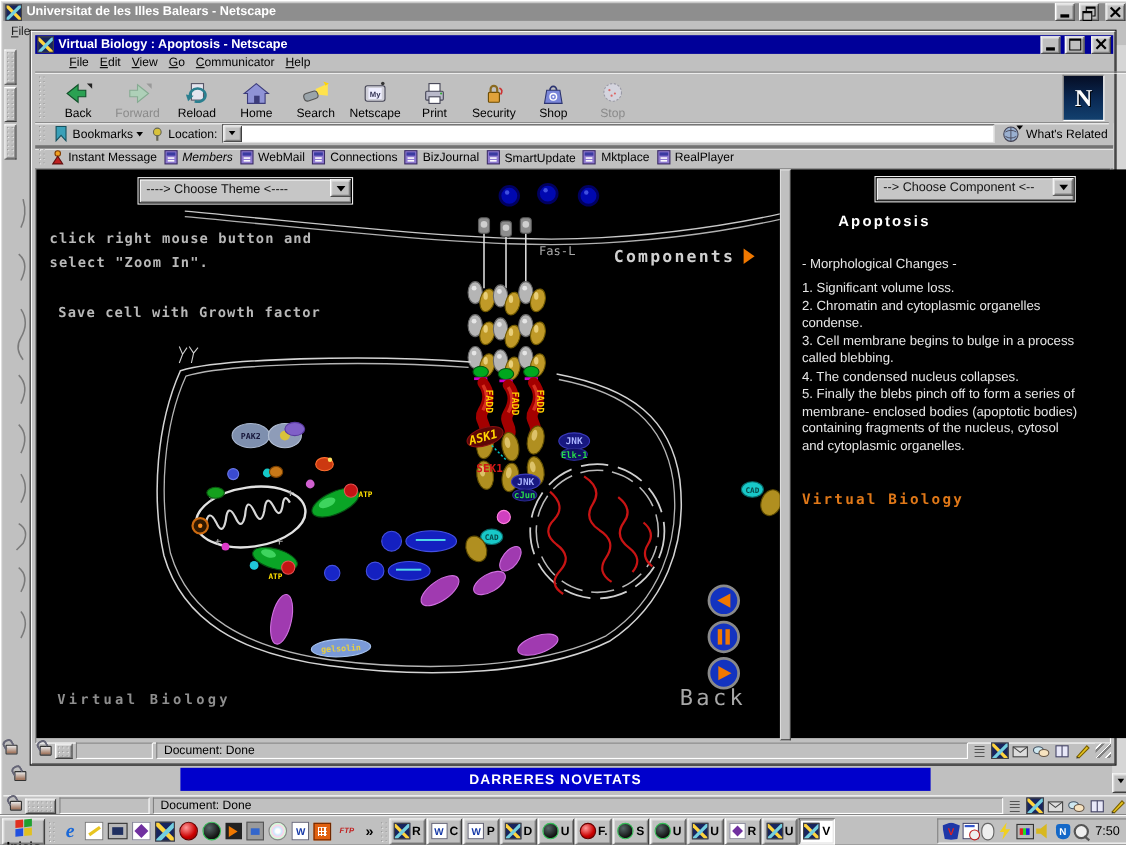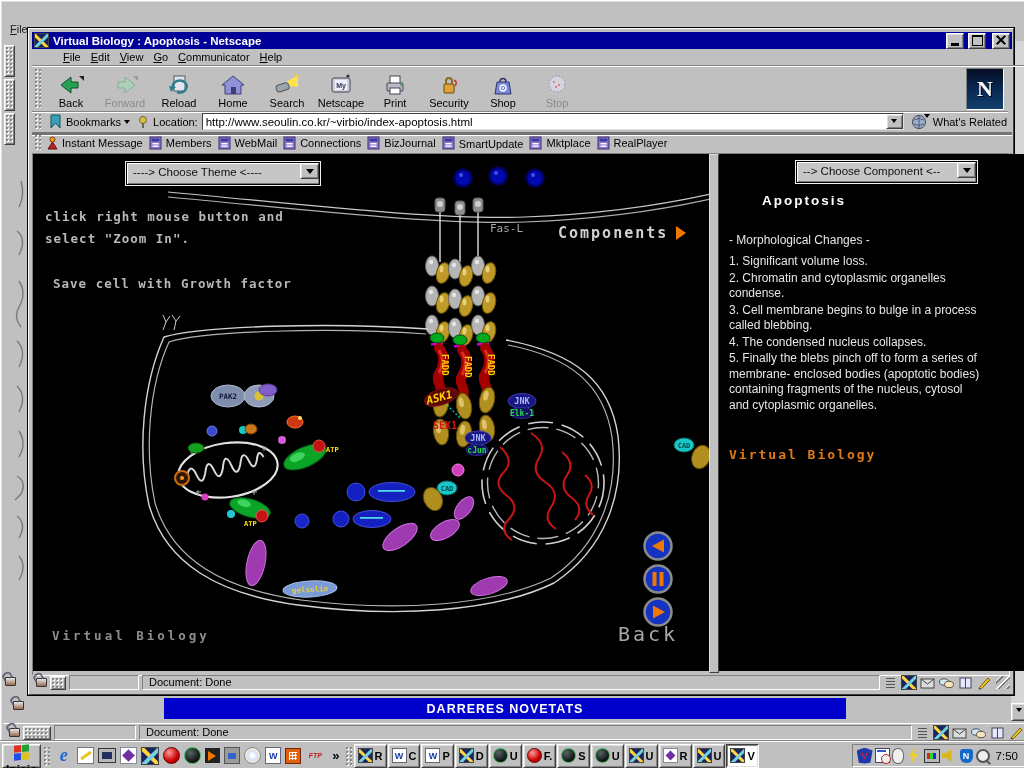--- a/index.html
+++ b/index.html
@@ -60,20 +60,33 @@
   .trayico{width:16px;height:16px;position:relative;flex:none;display:flex;align-items:center;justify-content:center;}
   
   .panel-p{color:#e6e6e6;font-size:12px;line-height:15.5px;margin:0 0 1px 0;}
 </style>
 </head>
 <body>
 
 <div id="screen">
 
   <div class="abs raised" style="left:0;top:0;width:1024px;height:741px;">
+    <div class="abs titlebar" style="left:2px;top:2px;width:1018px;height:16px;background:#8e8e8e;">
+      <span class="nstar" style="width:13px;height:13px;"></span>
+      <span style="flex:1;white-space:nowrap;overflow:hidden;">Universitat de les Illes Balears - Netscape</span>
+      <span class="tbtn raised">
+          <span class="g-min"></span>
+        </span>
+      <span class="tbtn raised">
+          <span class="g-rest"></span>
+        </span>
+      <span class="tbtn raised" style="margin-left:2px;">
+          <span class="g-x"></span>
+        </span>
+    </div>
 
     <span class="menu-item" style="position:absolute;left:4px;top:21px;color:#222;">File</span>
 
     <div class="abs grippy raised" style="left:3px;top:44px;height:30px;width:9px;"></div>
     <div class="abs grippy raised" style="left:3px;top:78px;height:30px;width:9px;"></div>
     <div class="abs grippy raised" style="left:3px;top:112px;height:30px;width:9px;"></div>
 
     <svg class="abs" width="24" height="420" style="left:8px;top:170px;" viewBox="0 0 24 420">
       <g stroke="#7a7a7a" fill="none" stroke-width="1.4">
         <path d="M12,10 q4,14 -2,26"></path>
@@ -251,21 +264,20 @@
           </svg>
         <span>Bookmarks</span>
           <span class="dn sm"></span>
       </span>
       <svg width="12" height="14">
           <circle cx="6" cy="5" r="3.5" fill="#d8c23a" stroke="#665"></circle>
           <line x1="6" y1="8" x2="6" y2="13" stroke="#665" stroke-width="2"></line>
         </svg>
       <span>Location:</span>
       <span class="field" style="flex:1;height:15px;display:flex;align-items:stretch;">
-        <input style="flex: 1 1 0%; border: none; outline: none; font-family: &quot;Liberation Sans&quot;, sans-serif; font-size: 11.5px; padding: 0px 3px; background: rgb(255, 255, 255);" value="http://www.seoulin.co.kr/~virbio/index-apoptosis.html">
         <span class="raised" style="width:15px;display:flex;justify-content:center;">
             <span class="dn sm"></span>
           </span>
       </span>
       <span style="display:flex;align-items:center;gap:3px;padding:0 3px;">
         <svg width="16" height="16">
             <circle cx="8" cy="8" r="6.5" fill="#9ab0d0" stroke="#445"></circle>
             <path d="M3,6 q5,-3 10,0 M3,10 q5,3 10,0 M8,1.5 v13" stroke="#445" fill="none" stroke-width="0.8"></path>
           </svg>
         <span class="dn sm" style="margin-top:-8px;margin-left:-6px;"></span>
@@ -275,21 +287,21 @@
 
     <div class="abs" style="left:3px;top:103px;width:976px;height:21px;border-bottom:1px solid #868686;box-shadow:0 1px 0 #fff;display:flex;align-items:center;gap:6px;padding:0 2px;">
       <span class="grippy" style="height:17px;"></span>
       <span style="display:flex;align-items:center;gap:4px;">
         <svg width="11" height="14">
             <circle cx="5.5" cy="3.5" r="2.5" fill="#f0a020" stroke="#803c00"></circle>
             <polygon points="1,13 5.5,6 10,13" fill="#c02020" stroke="#601010"></polygon>
           </svg>
         <span>Instant Message</span>
       </span>
-      <span style="display:flex;align-items:center;gap:4px;">
+      <span style="display:flex;align-items:center;gap:4px;font-style:italic;">
         <svg width="13" height="14">
             <rect x="1" y="1" width="11" height="12" fill="#8f7ad0" stroke="#3a2a66"></rect>
             <rect x="2.5" y="2.5" width="8" height="3" fill="#3a3aa0"></rect>
             <rect x="3.5" y="7" width="6" height="1.4" fill="#fff"></rect>
             <rect x="3.5" y="9.5" width="6" height="1.4" fill="#fff"></rect>
           </svg>
         <span>Members</span>
       </span>
       <span style="display:flex;align-items:center;gap:4px;">
         <svg width="13" height="14">

